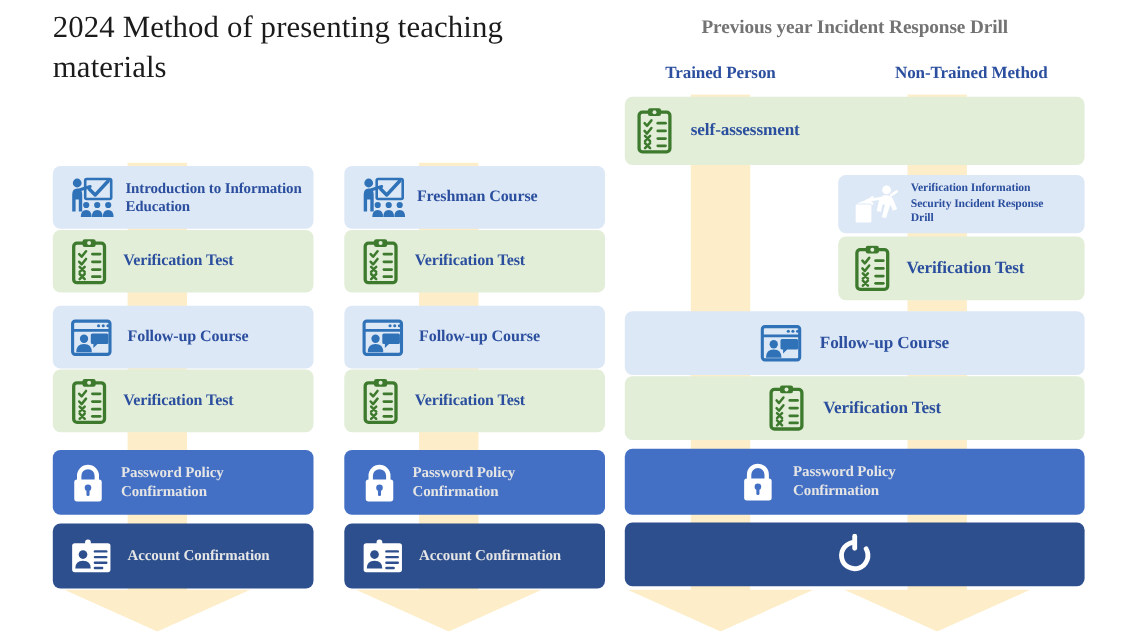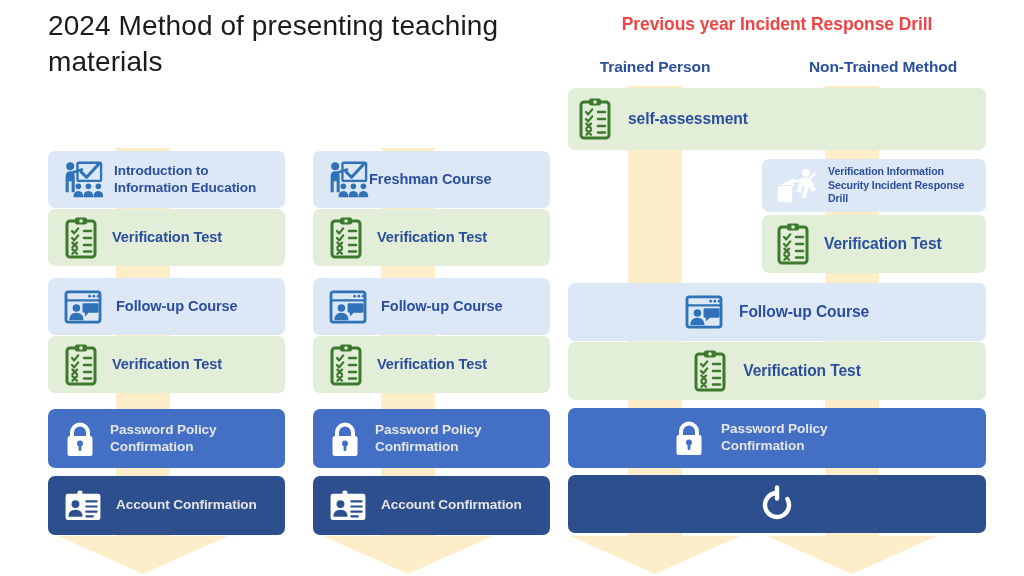--- a/index.html
+++ b/index.html
@@ -1,33 +1,33 @@
 <!DOCTYPE html>
 <html><head>
 <meta charset="utf-8">
 <style>
   html,body{margin:0;padding:0;}
   body{
     width:1024px;height:576px;background:#ffffff;overflow:hidden;
     font-family:"Liberation Sans","DejaVu Sans",sans-serif;
     position:relative;
   }
-  #stage{position:absolute;inset:0;width:864px;height:576px;}
+  #stage{position:absolute;inset:0;width:864px;height:576px;font-family:Liberation Serif, serif;}
 
   
   .main-title{
     position:absolute;left:48px;top:8px;width:470px;
     font-size:28px;line-height:1.28;color:#1b1b1b;font-weight:400;
     letter-spacing:.1px;
   }
 
   
   .panel-title{
     position:absolute;left:568px;top:14px;width:418px;text-align:center;
-    font-size:17.5px;font-weight:bold;color:#ef4444;letter-spacing:-.1px;
+    font-size:17.5px;font-weight:bold;color:#737373;letter-spacing:-.1px;
   }
   .col-head{
     position:absolute;top:58px;font-size:15.5px;font-weight:bold;
     color:#2b4f9e;text-align:center;letter-spacing:-.1px;
   }
   .col-head.trained{left:560px;width:190px;}
   .col-head.nontrained{left:780px;width:206px;}
 
   
   .band{position:absolute;background:#fdeec9;z-index:0;}
@@ -233,21 +233,21 @@
           <g fill="#2f72b8">
             <circle cx="20" cy="29" r="3.1"></circle>
               <path d="M14.6 41 q0 -7 5.4 -7 q5.4 0 5.4 7z"></path>
             <circle cx="31" cy="29" r="3.1"></circle>
               <path d="M25.6 41 q0 -7 5.4 -7 q5.4 0 5.4 7z"></path>
             <circle cx="42" cy="29" r="3.1"></circle>
               <path d="M36.6 41 q0 -7 5.4 -7 q5.4 0 5.4 7z"></path>
           </g>
         </svg>
       </span>
-      <span class="lbl lbl-navy lbl-15" style="">Freshman Course</span>
+      <span class="lbl lbl-navy lbl-15" style="margin-left:10px;">Freshman Course</span>
     </div>
 
     <div class="box t-green-light" style="top:209px;height:57px;padding:0 10px 0 16px;">
       <span class="ico">
         <svg width="34" height="42" viewBox="0 0 34 42">
           <rect x="3" y="4" width="28" height="36" rx="3" fill="none" stroke="#3d7a2e" stroke-width="3"></rect>
           <rect x="11" y="0.5" width="12" height="7" rx="2" fill="#3d7a2e"></rect>
           <circle cx="17" cy="4" r="1.8" fill="#e2eed8"></circle>
           <g stroke="#3d7a2e" stroke-width="2.5" stroke-linecap="round">
             <path d="M20 14 h7"></path>

